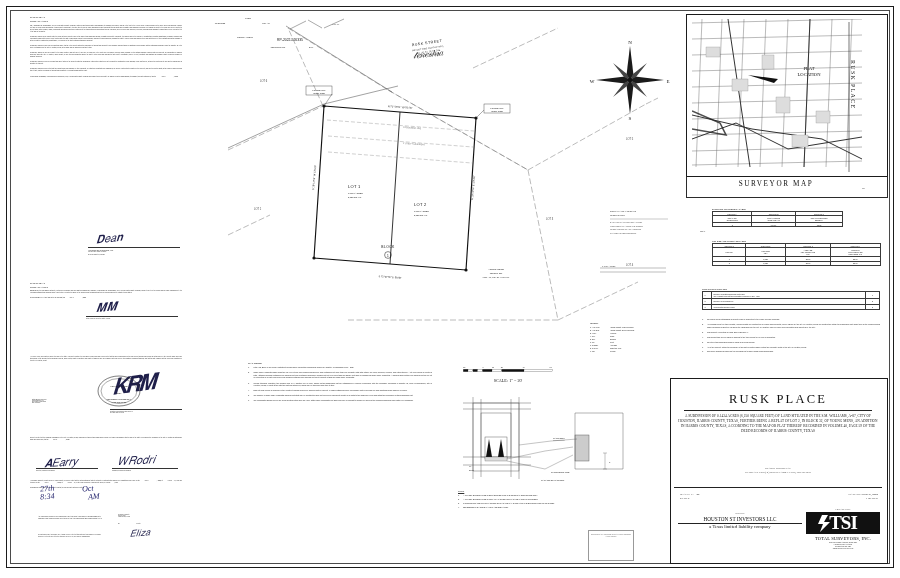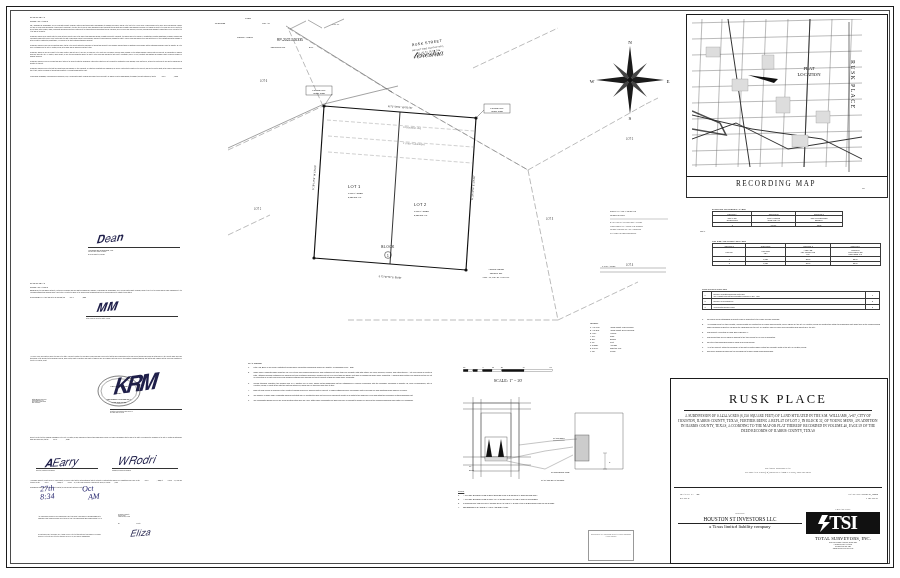--- a/index.html
+++ b/index.html
@@ -604,21 +604,21 @@
       <rect x="70" y="36" width="12" height="14"></rect>
       <rect x="84" y="78" width="14" height="16"></rect>
       <rect x="124" y="92" width="14" height="12"></rect>
       <rect x="100" y="116" width="16" height="12"></rect>
     </g>
     <path d="M56 56 L86 60 L82 64 Z" fill="#111"></path>
   </svg>
   <div class="platloc" style="left:780px;top:66px;width:58px;white-space:pre-line;">PLAT
 LOCATION</div>
   <div id="viclabel" class="bdr"></div>
-  <div id="vicname">RECORDING MAP</div>
+  <div id="vicname">SURVEYOR MAP</div>
   <div class="micro" style="position:absolute;left:862px;top:188px;">6/13</div>
   <div id="ruskside">RUSK PLACE</div>
   <svg style="position:absolute;left:848px;top:22px;" width="14" height="150">
     <path d="M1 0 L1 150" stroke="#1b1b1b" stroke-width=".6"></path>
   </svg>
 
   <div class="bdr" id="titleblk"></div>
   <div id="ruskplace">RUSK PLACE</div>
   <div id="ruleA"></div>
   <div id="legalpara">A SUBDIVISION OF 0.1434 ACRES (6,250 SQUARE FEET) OF LAND SITUATED IN THE S.M. WILLIAMS, A-87, CITY OF HOUSTON, HARRIS COUNTY, TEXAS, FURTHER BEING A REPLAT OF LOT 2, IN BLOCK 32, OF YOUNG MENS, AN ADDITION IN HARRIS COUNTY, TEXAS, ACCORDING TO THE MAP OR PLAT THEREOF  RECORDED IN VOLUME 40, PAGE 59 OF THE DEED RECORDS OF HARRIS COUNTY, TEXAS</div>

